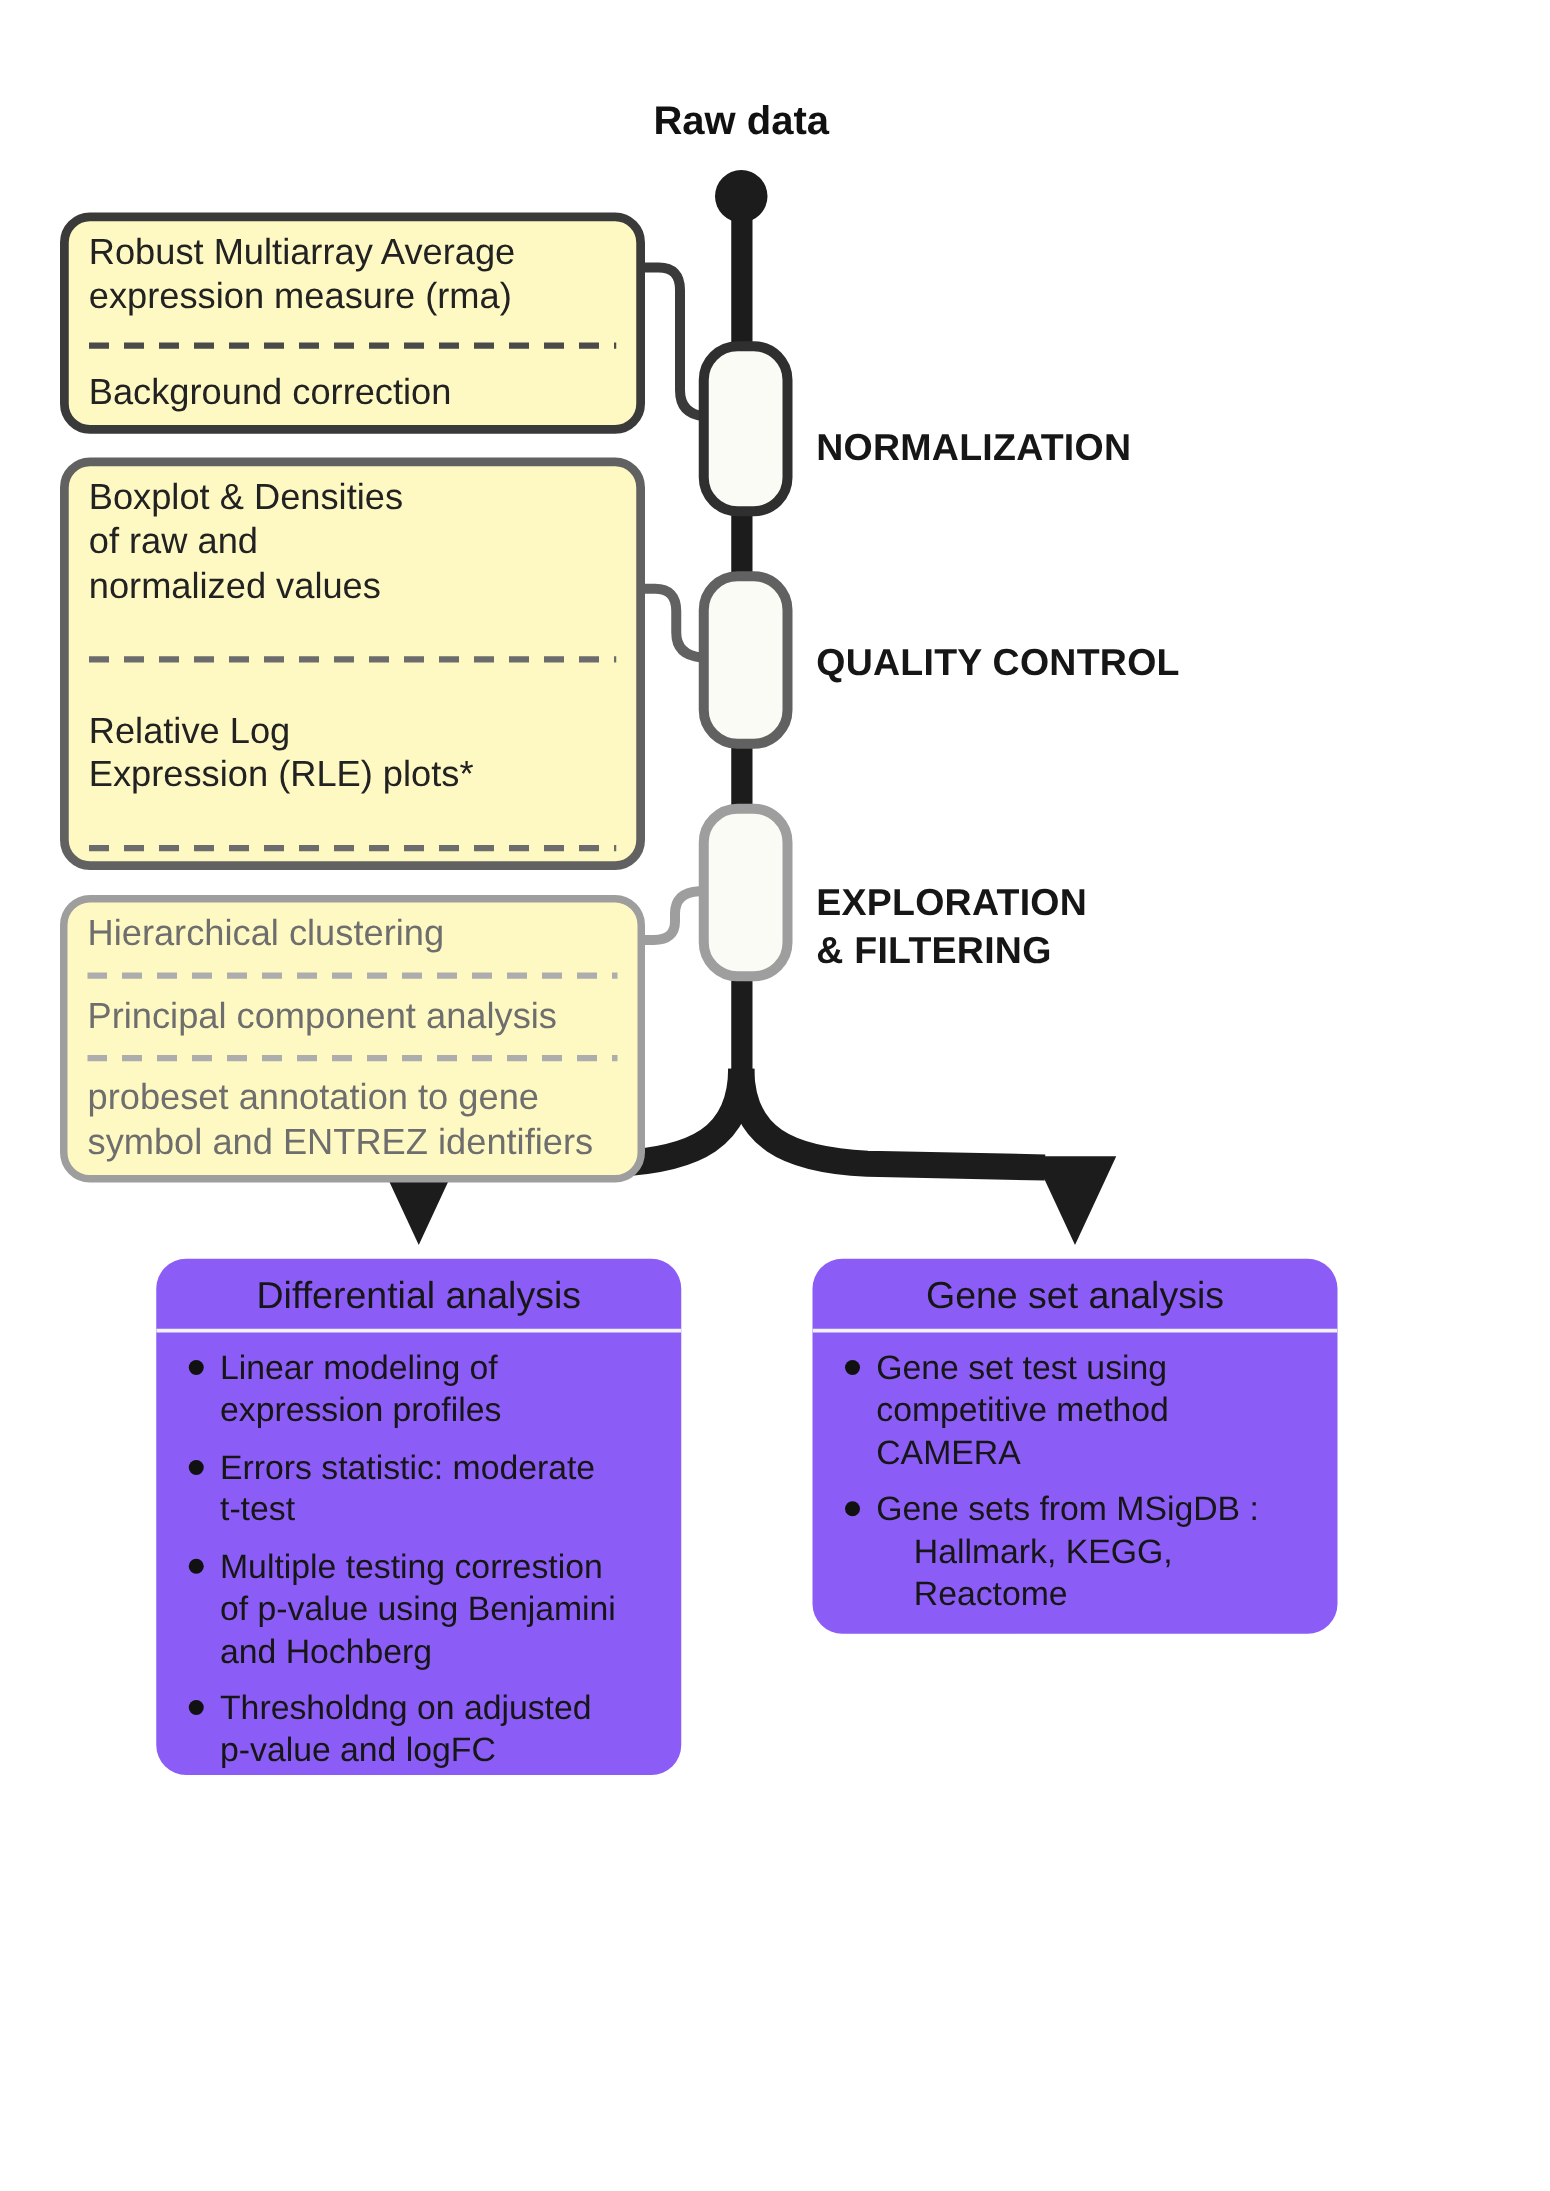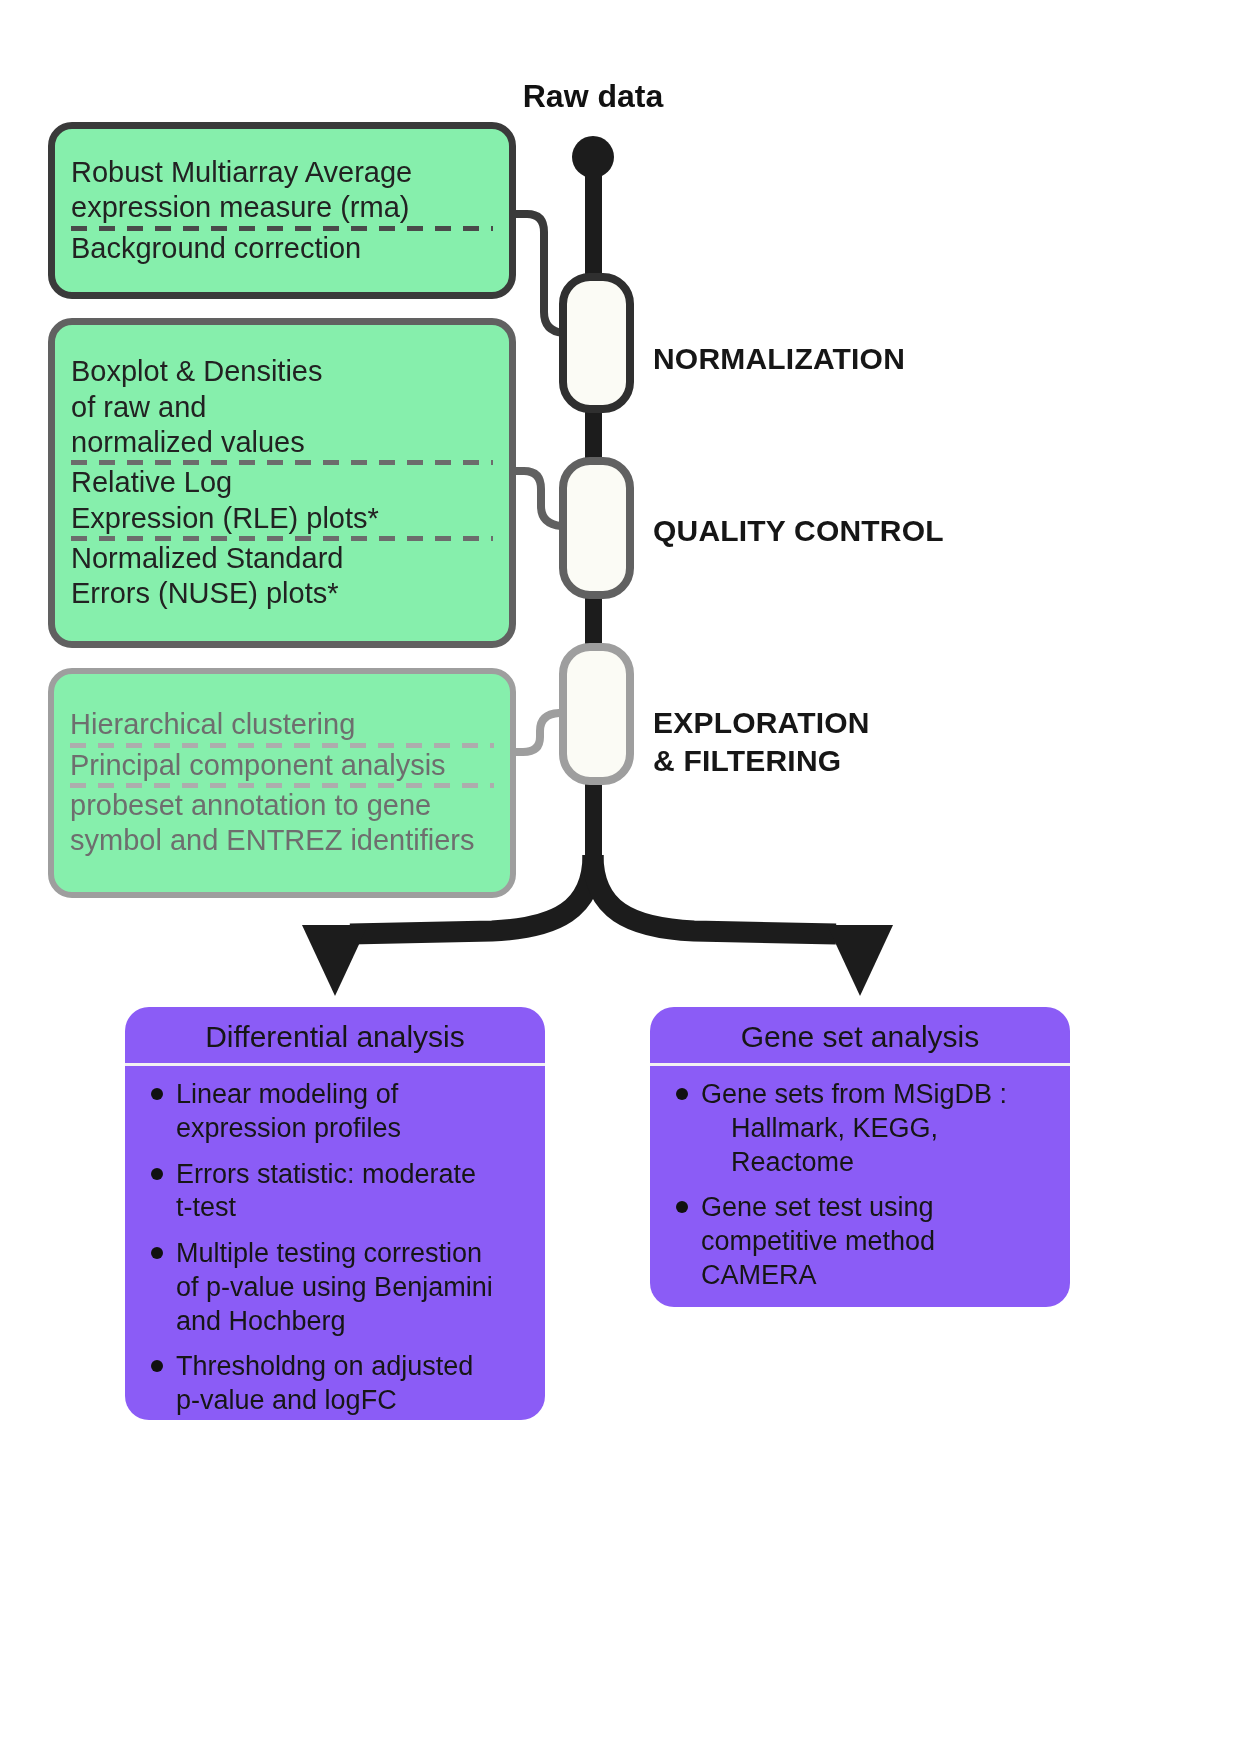--- a/index.html
+++ b/index.html
@@ -4,22 +4,22 @@
 <style>
   * { margin:0; padding:0; box-sizing:border-box; }
   html,body { background:#ffffff; }
   body { font-family:"Liberation Sans", sans-serif; }
   .canvas { position:relative; width:1240px; height:1753px; background:#ffffff; overflow:hidden; }
   .diagram-svg { position:absolute; left:0; top:0; }
 
   .raw-data { position:absolute; top:78px; left:593px; transform:translateX(-50%);
               font-size:32px; font-weight:700; color:#111; white-space:nowrap; }
 
-  .pbox { position:absolute; left:48px; width:468px; border-radius:24px; background:#86efac;
-          display:flex; flex-direction:column; justify-content:center; padding:8px 16px; }
+  .pbox { position:absolute; left:48px; width:468px; border-radius:24px; background:#fef9c3;
+          display:flex; flex-direction:column; justify-content:space-between; padding:8px 16px;margin-top:48px; }
   .pbox1 { top:122px; height:177px; border:7px solid #3a3a3a; }
   .pbox2 { top:318px; height:330px; border:7px solid #616161; }
   .pbox3 { top:668px; height:230px; border:6px solid #9e9e9e; }
   .prow  { font-size:29px; line-height:1.22; color:#222; white-space:pre-wrap; }
   .pbox3 .prow { color:#6e6e6e; }
 
   .dash  { height:5px; flex:0 0 auto; }
   .dash1 { background:repeating-linear-gradient(90deg,#4a4a4a 0 16px, rgba(0,0,0,0) 16px 28px); }
   .dash2 { background:repeating-linear-gradient(90deg,#6c6c6c 0 16px, rgba(0,0,0,0) 16px 28px); }
   .dash3 { background:repeating-linear-gradient(90deg,#adadad 0 16px, rgba(0,0,0,0) 16px 28px); }
@@ -74,22 +74,20 @@
   </div>
 
   <div class="pbox pbox2">
     <div class="prow">Boxplot &amp; Densities
 of raw and
 normalized values</div>
     <div class="dash dash2"></div>
     <div class="prow">Relative Log
 Expression (RLE) plots*</div>
     <div class="dash dash2"></div>
-    <div class="prow">Normalized Standard
-Errors (NUSE) plots*</div>
   </div>
 
   <div class="pbox pbox3">
     <div class="prow">Hierarchical clustering</div>
     <div class="dash dash3"></div>
     <div class="prow">Principal component analysis</div>
     <div class="dash dash3"></div>
     <div class="prow">probeset annotation to gene
 symbol and ENTREZ identifiers</div>
   </div>
@@ -126,26 +124,26 @@
       </div>
     </div>
   </div>
 
   <div class="branch-box branch-right">
     <div class="branch-title">Gene set analysis</div>
     <div class="branch-rule"></div>
     <div class="bullets">
       <div class="bullet">
         <span class="dot"></span>
+        <span class="btext">Gene set test using
+competitive method
+CAMERA</span>
+      </div>
+      <div class="bullet">
+        <span class="dot"></span>
         <span class="btext">Gene sets from MSigDB :
     Hallmark, KEGG,
     Reactome</span>
-      </div>
-      <div class="bullet">
-        <span class="dot"></span>
-        <span class="btext">Gene set test using
-competitive method
-CAMERA</span>
       </div>
     </div>
   </div>
 
 </div>
 
 </body></html>

